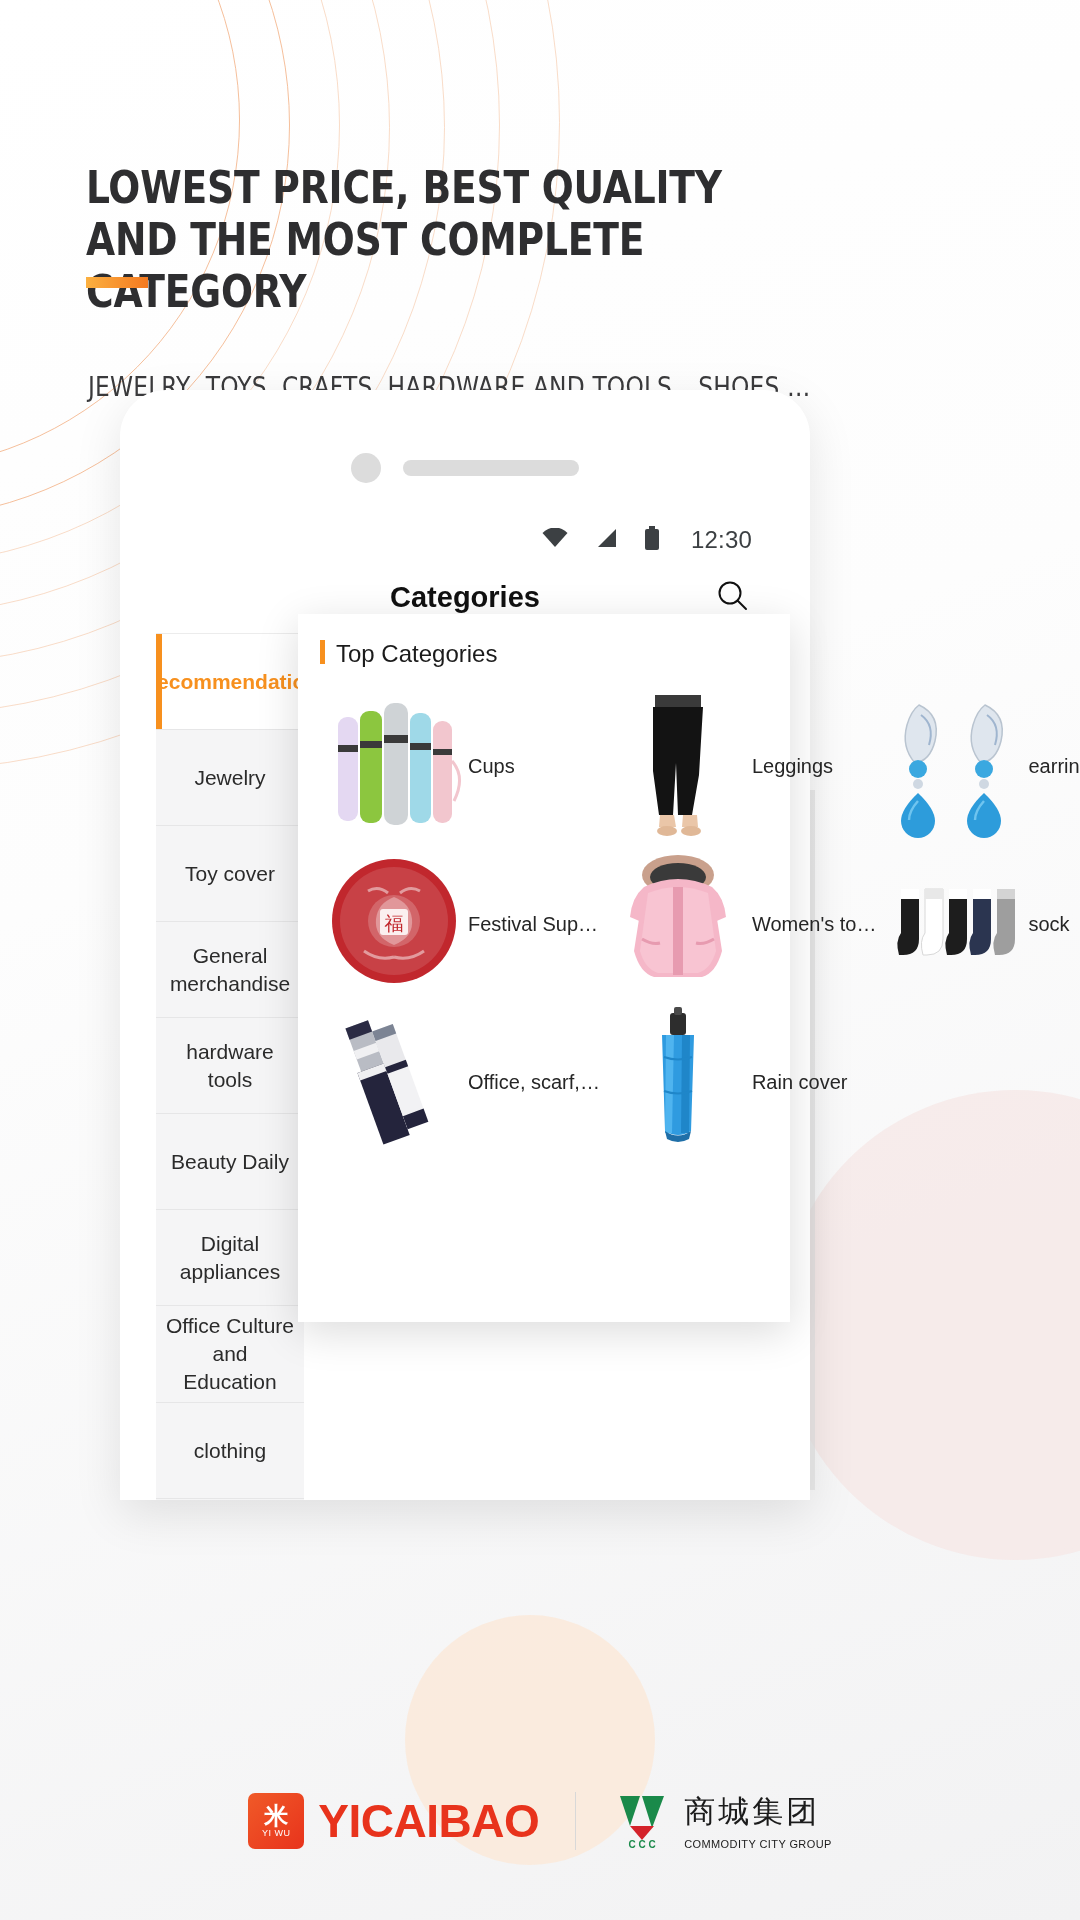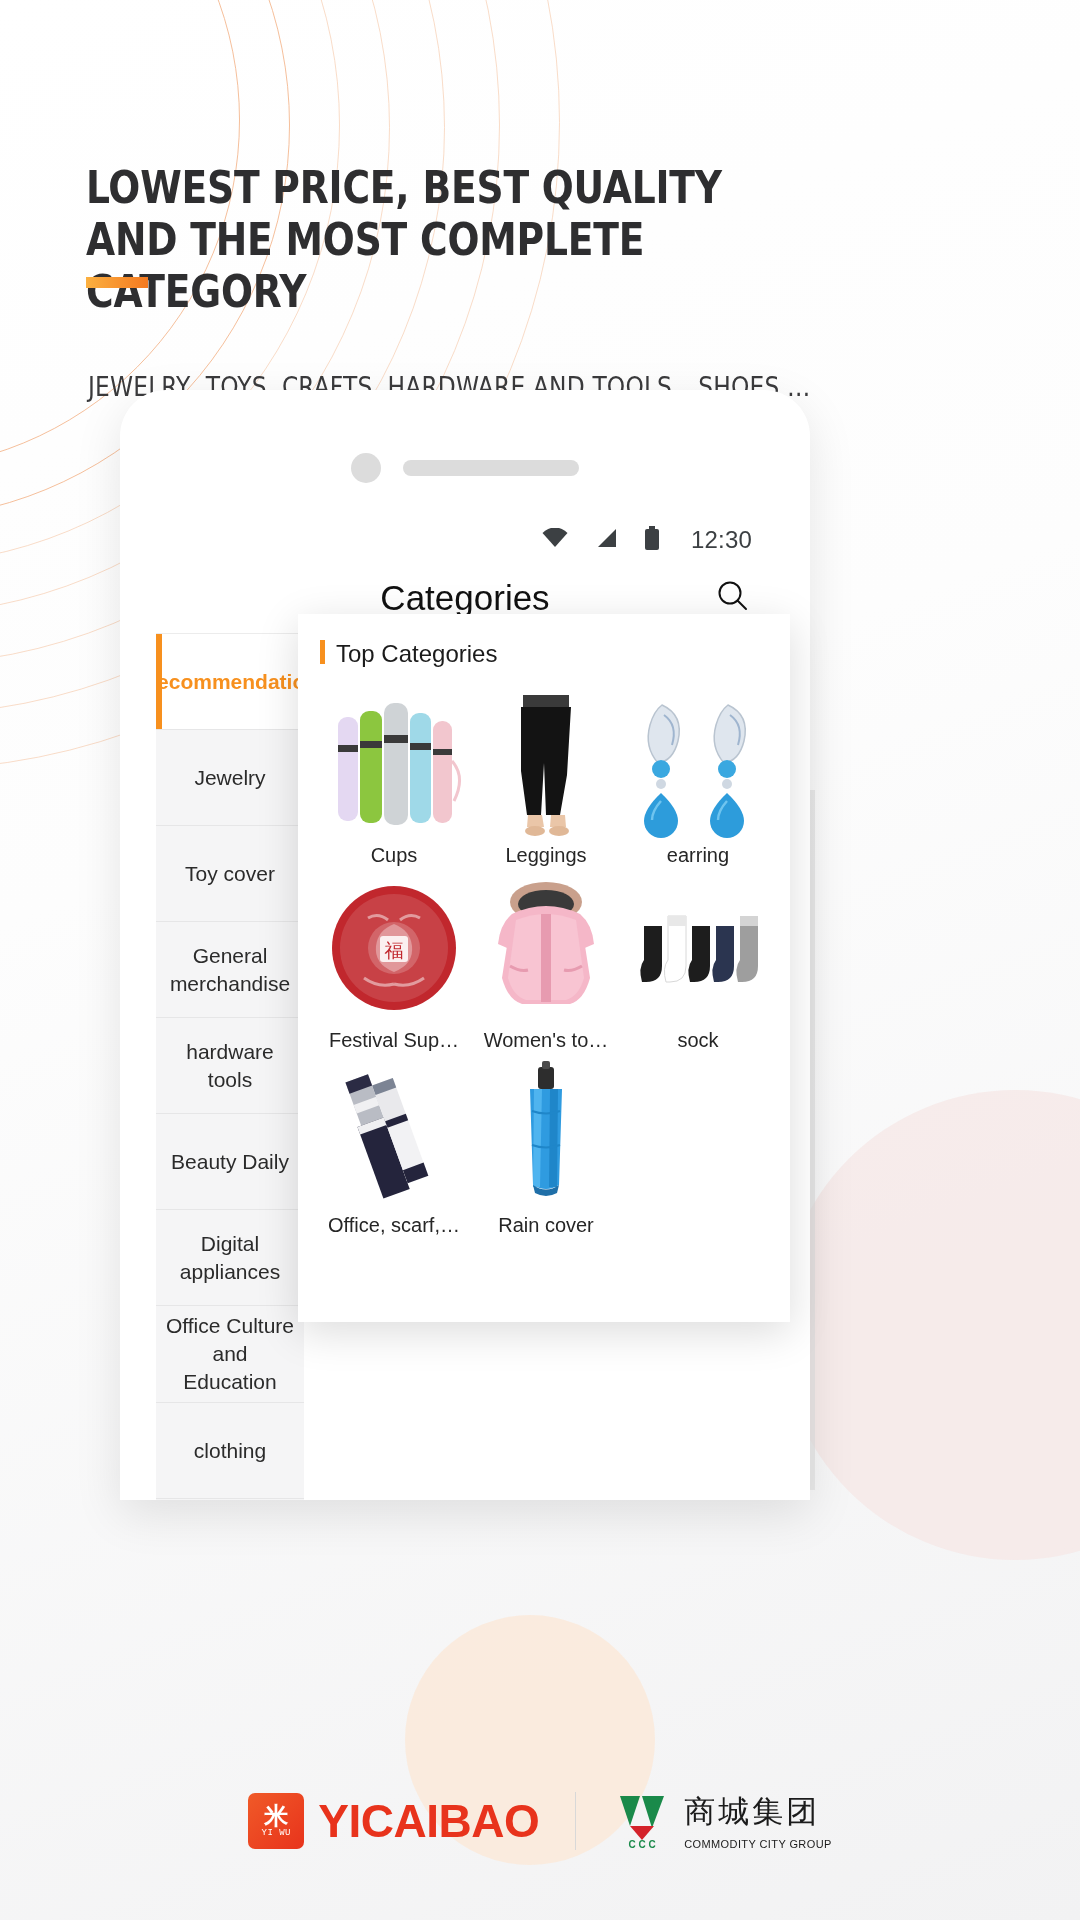--- a/index.html
+++ b/index.html
@@ -94,21 +94,21 @@
     color:#3c4043;
   }
   #status-time { font-size:24px; color:#3c4043; letter-spacing:.2px; margin-left:4px; }
 
   
   #app-header {
     height:72px; position:relative;
     display:flex; align-items:center; justify-content:center;
     border-bottom:1px solid #ececec;
   }
-  #app-title { font-size:35px; font-weight:normal; color:#111; }
+  #app-title { font-size:29px; font-weight:bold; color:#111; }
   #search-icon-btn { position:absolute; right:24px; top:50%; transform:translateY(-50%); }
 
   
   #app-body { display:flex; height:866px; }
   #sidebar { width:148px; background:#f5f5f6; flex:none; }
   .side-item {
     min-height:96px;
     display:flex; align-items:center; justify-content:center;
     text-align:center;
     font-size:21px; color:#2b2b2b; line-height:28px;
@@ -138,21 +138,21 @@
   #cat-panel-head {
     display:flex; align-items:flex-start; gap:11px;
     margin-bottom:20px;
   }
   #cat-panel-accent { width:5px; height:24px; background:#f7901e; }
   #cat-panel-title { font-size:24px; color:#1b1b1b; }
   #cat-grid {
     display:grid; grid-template-columns:repeat(3,1fr);
     row-gap:6px; column-gap:4px;
   }
-  .cat-cell { display:flex; flex-direction:column; }
+  .cat-cell { display:flex; flex-direction:row; align-items:center; }
   .cat-thumb {
     width:148px; height:152px;
     display:flex; align-items:center; justify-content:center;
     position:relative;
   }
   .cat-label {
     font-size:20px; color:#262626; margin-top:4px;
     max-width:150px; white-space:nowrap; overflow:hidden; text-overflow:ellipsis;
     text-align:center;
   }
@@ -163,21 +163,21 @@
     display:flex; align-items:center; justify-content:center; gap:36px;
   }
   #logo-yicaibao { display:flex; align-items:center; gap:14px; }
   #yiwu-mark {
     width:56px; height:56px; border-radius:7px;
     background:linear-gradient(135deg,#f05a28,#e8331c);
     display:flex; flex-direction:column; align-items:center; justify-content:center;
     color:#fff;
   }
   #yiwu-mark-cn { font-size:24px; line-height:24px; font-weight:bold; }
-  #yiwu-mark-en { font-size:9px; letter-spacing:.5px;font-family:Liberation Mono, monospace; }
+  #yiwu-mark-en { font-size:9px; letter-spacing:.5px; }
   #yicaibao-text {
     font-size:46px; font-weight:bold; color:#e8331c; letter-spacing:-0.5px;
   }
   #logo-divider { width:1px; height:58px; background:#d8d8d8; }
   #logo-ccg { display:flex; align-items:center; gap:12px; }
   #ccg-mark { width:60px; height:58px; position:relative; }
   #ccg-text { display:flex; flex-direction:column; }
   #ccg-cn { font-size:31px; color:#1b1b1b; letter-spacing:3px; font-family:"DejaVu Serif", serif; }
   #ccg-en { font-size:11px; color:#1b1b1b; letter-spacing:.4px; margin-top:5px; }
 </style>

